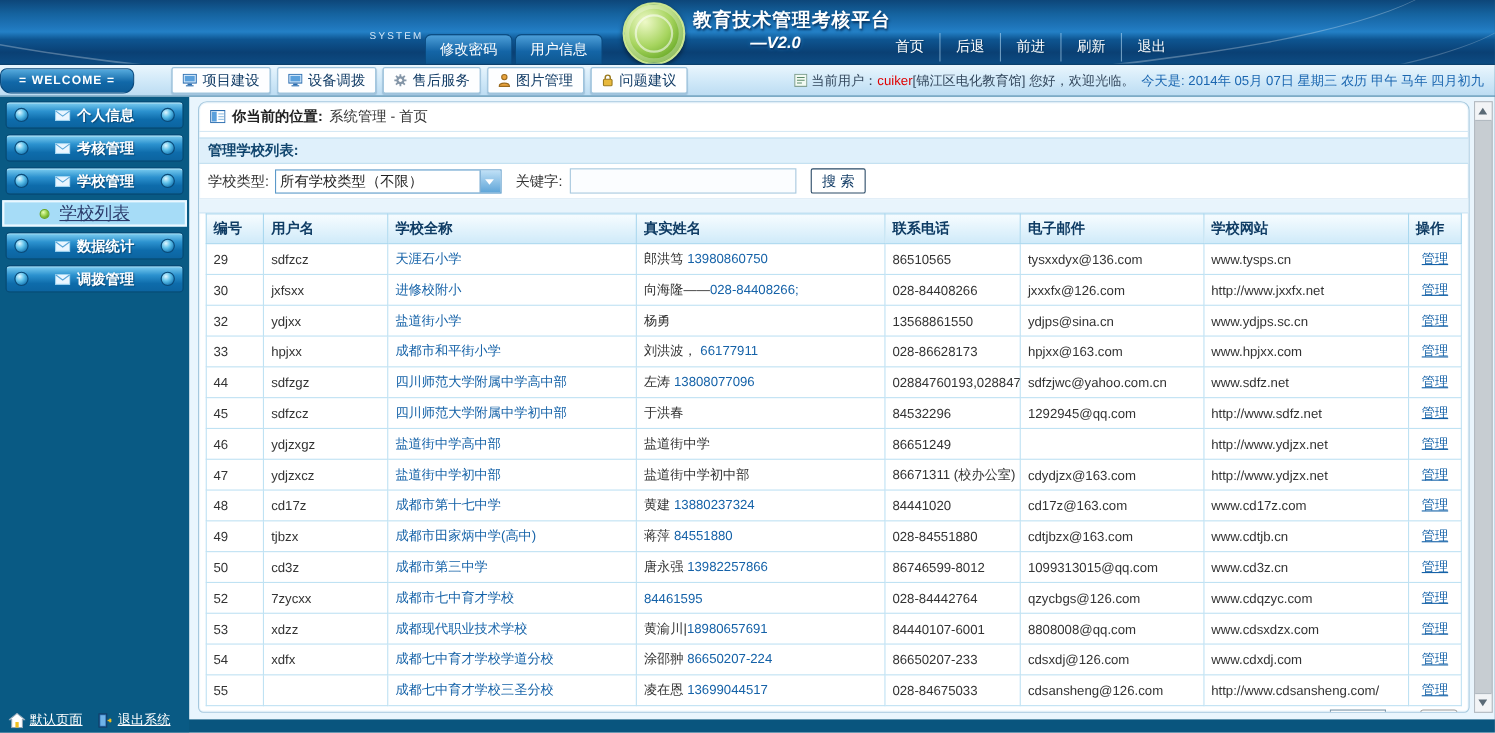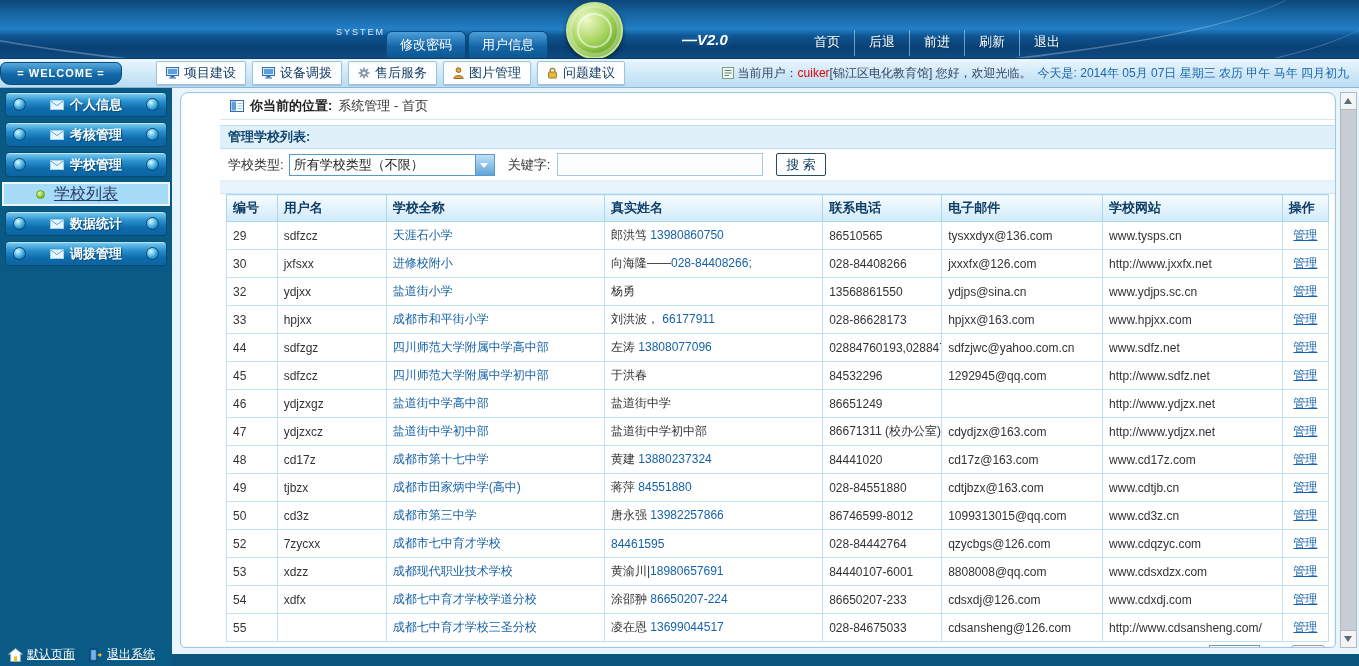--- a/index.html
+++ b/index.html
@@ -70,21 +70,21 @@
     border:1px solid #6aa41e;box-sizing:border-box;}
   .submenu .lbl{color:#2a3a6a;font-size:16px;text-decoration:underline;}
   .sidebar-footer{position:absolute;left:8px;bottom:3px;display:flex;gap:14px;align-items:center;
     color:#fff;font-size:12px;white-space:nowrap;}
   .foot-link{display:flex;align-items:center;gap:4px;cursor:pointer;}
   .foot-link .lbl{text-decoration:underline;color:#fff;}
   
   .main{position:absolute;left:172px;top:88px;width:1187px;height:566px;background:#e9f5fd;}
   .panel{position:absolute;left:8px;top:4px;width:1156px;bottom:6px;background:#fff;
     border:1px solid #a5c8de;border-radius:8px 8px 5px 5px;overflow:hidden;
-    box-shadow:inset 0 0 0 1px #eef7fd;display:flex;flex-direction:column;box-sizing:border-box;padding-left:39px;}
+    box-shadow:inset 0 0 0 1px #eef7fd;display:flex;flex-direction:column;box-sizing:border-box;}
   .crumb{height:26px;min-height:26px;border-bottom:1px solid #d5e8f4;display:flex;align-items:center;
     padding:0 10px;gap:6px;font-size:13px;color:#333;}
   .crumb-label{font-weight:bold;color:#222;}
   .section-strip{height:22px;min-height:22px;margin-top:5px;background:#dff0fb;
     border-top:1px solid #c2dff0;border-bottom:1px solid #c2dff0;
     line-height:22px;padding-left:8px;font-weight:bold;font-size:13px;color:#10456e;}
   .filter-row{height:31px;min-height:31px;display:flex;align-items:center;padding-left:8px;gap:5px;
     font-size:13px;color:#333;border-bottom:1px solid #e2eef7;}
   .selectbox{width:206px;height:22px;border:1px solid #5b99c9;display:flex;align-items:stretch;
     background:#fff;cursor:pointer;box-sizing:border-box;}
@@ -134,20 +134,21 @@
 </head>
 <body>
 
 <div class="banner">
   <span class="sys-label">SYSTEM</span>
   <div class="top-btn b1">修改密码</div>
   <div class="top-btn b2">用户信息</div>
   <div class="logo">
       <i></i>
     </div>
+  <div class="app-title">教育技术管理考核平台</div>
   <div class="app-version">—V2.0</div>
   <div class="banner-nav" id="banner-nav">
       <div class="nav-item">首页</div>
       <div class="nav-item">后退</div>
       <div class="nav-item">前进</div>
       <div class="nav-item">刷新</div>
       <div class="nav-item">退出</div>
     </div>
 </div>
 

